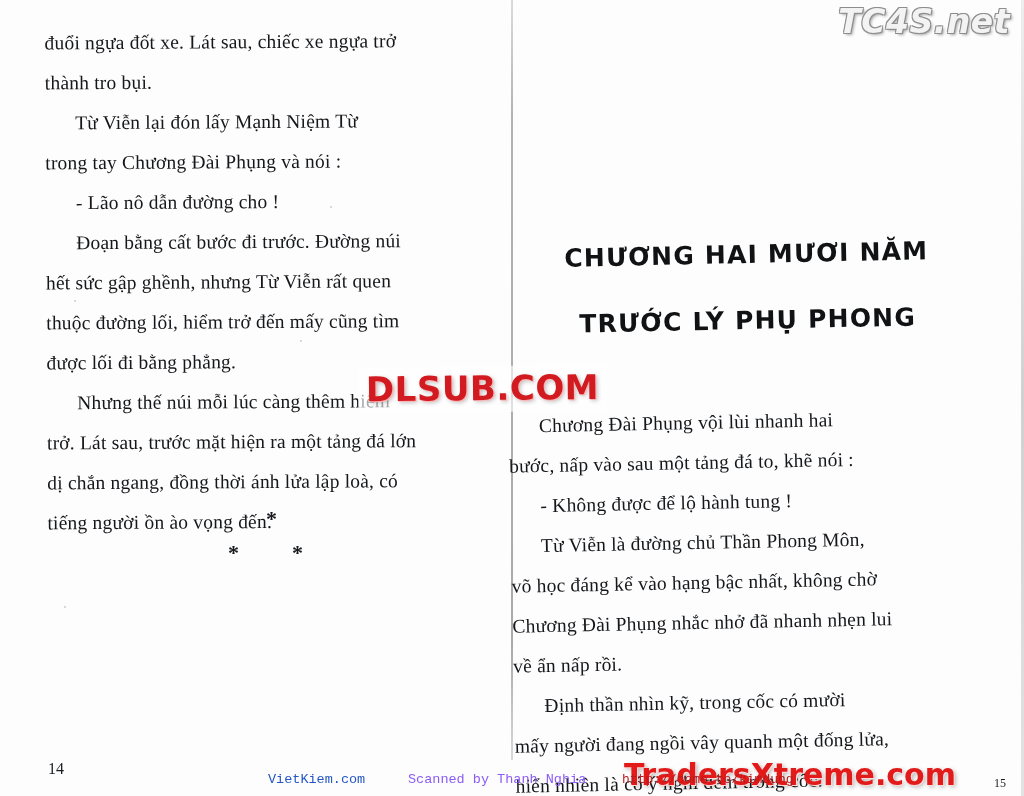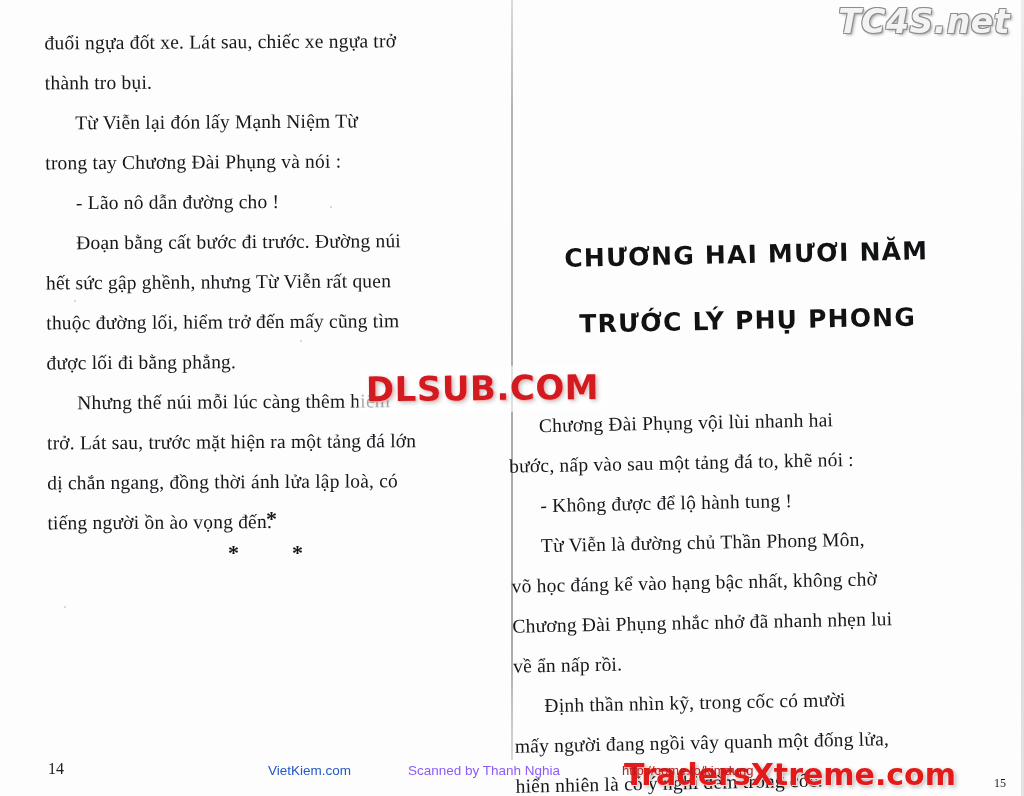--- a/index.html
+++ b/index.html
@@ -144,22 +144,22 @@
     color: #1b1d20;
   }
   .pg-right {
     position: absolute;
     right: 18px; top: 22px;
     font-size: 12px;
     color: #1b1d20;
   }
   .f-link {
     position: absolute;
-    top: 9px;
-    font-family: Liberation Sans, sans-serif;
+    top: 18px;
+    font-family: Liberation Mono, monospace;
     font-size: 13.5px;
     color: #2457c5;
   }
   .f-vietkiem { left: 268px; }
   .f-scanned  { left: 408px; color: #8b5cf6; }
   .f-url      { left: 622px; color: #b91c1c; font-size: 13px; }
 
   
   .speck { position: absolute; background: #b9b9b9; opacity: .55; }
 </style>

